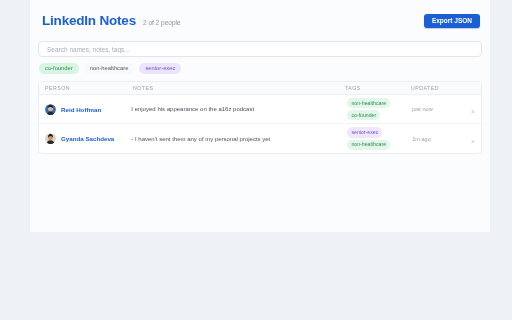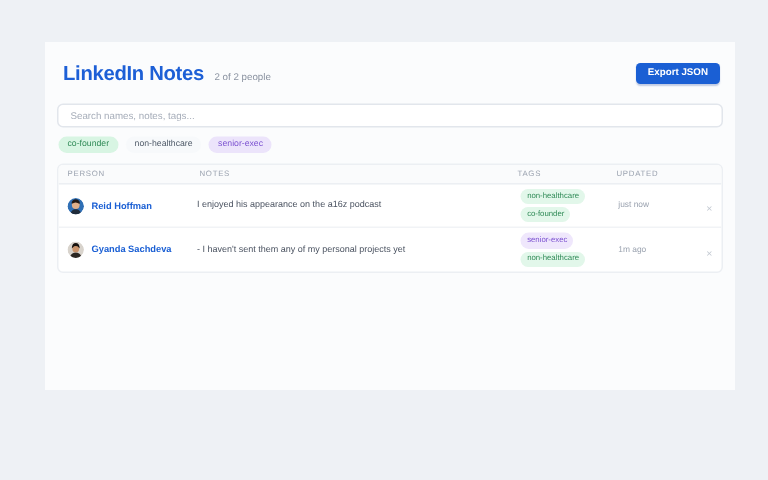--- a/index.html
+++ b/index.html
@@ -21,21 +21,20 @@
     background: #eef1f5;
     box-sizing: border-box;
   }
   .app-surface {
     position: absolute;
     left: 30px;
     top: 0;
     width: 460px;
     height: 232px;
     background: #fbfcfd;
-    margin-top: 28px;
   }
   .inner {
     padding: 10px 8px 0 8px;
   }
 
   
   .header-row {
     display: flex;
     align-items: center;
     justify-content: space-between;

